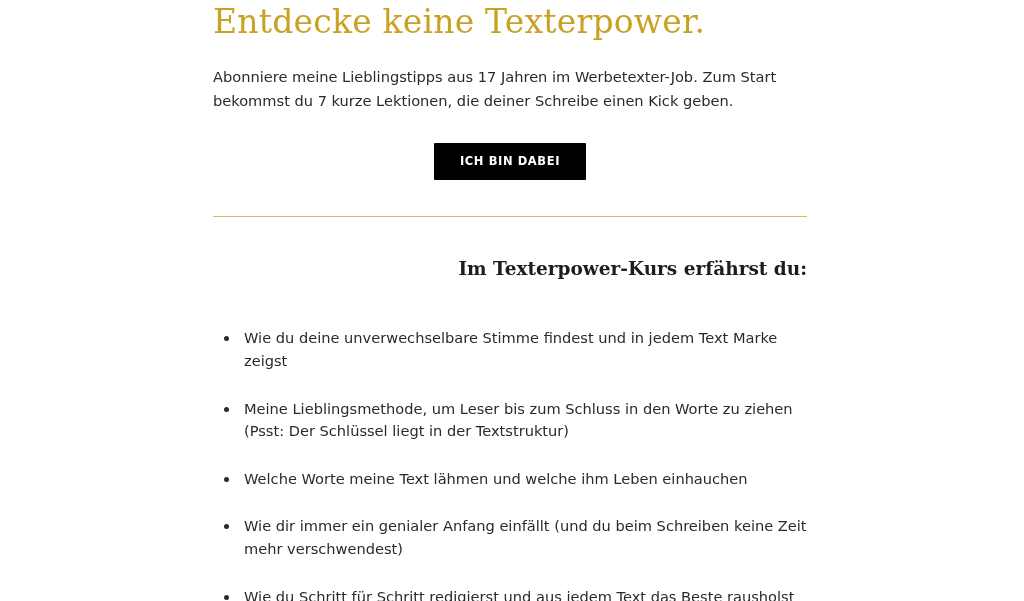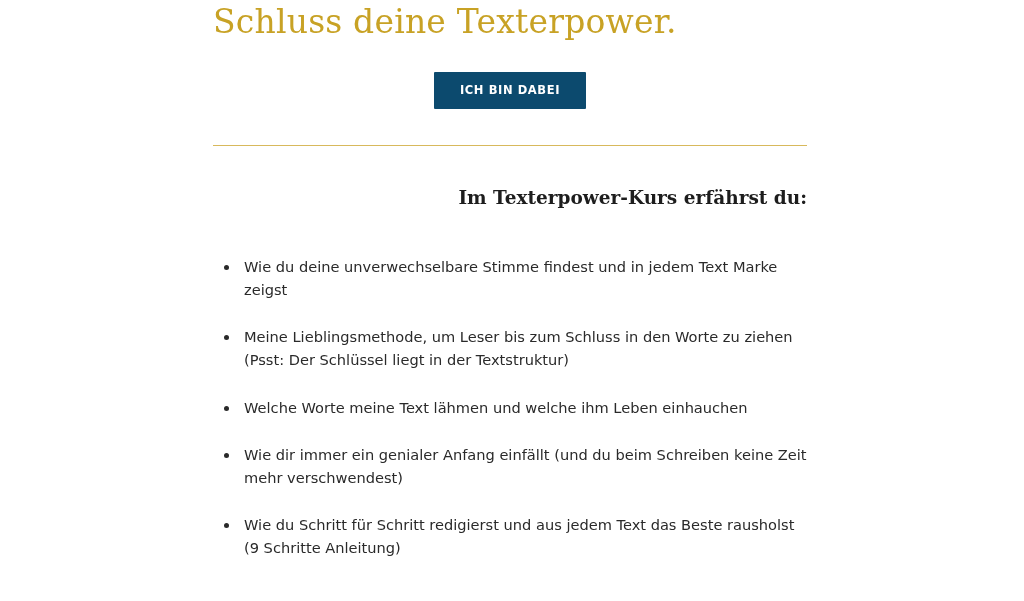--- a/index.html
+++ b/index.html
@@ -53,21 +53,21 @@
     margin: 0;
     padding-top: 23px;
     max-width: 580px;
   }
   .cta-wrap {
     padding-top: 30px;
     display: flex;
     justify-content: center;
   }
   .cta-button {
-    background: #0c4a6e;
+    background: #000000;
     color: #ffffff;
     border: none;
     font-family: "DejaVu Sans", sans-serif;
     font-size: 11.5px;
     font-weight: bold;
     letter-spacing: 0.6px;
     padding: 13px 26px 13px 26px;
     min-width: 131px;
     text-align: center;
     cursor: pointer;
@@ -106,23 +106,24 @@
   ul.benefits li::marker {
     color: #2a2a2a;
   }
 </style>
 </head>
 <body>
 
 <div class="page">
   <div class="content">
 
-    <h1 class="headline">Schluss deine Texterpower.</h1>
+    <h1 class="headline">Entdecke keine Texterpower.</h1>
 
 
+    <p class="intro">Abonniere meine Lieblingstipps aus 17 Jahren im Werbetexter-Job. Zum Start bekommst du 7 kurze Lektionen, die deiner Schreibe einen Kick geben.</p>
 
     <div class="cta-wrap">
       <button class="cta-button">ICH BIN DABEI</button>
     </div>
 
     <hr class="divider">
 
     <h3 class="section-title">Im Texterpower-Kurs erfährst du:</h3>
 
     <ul class="benefits">

